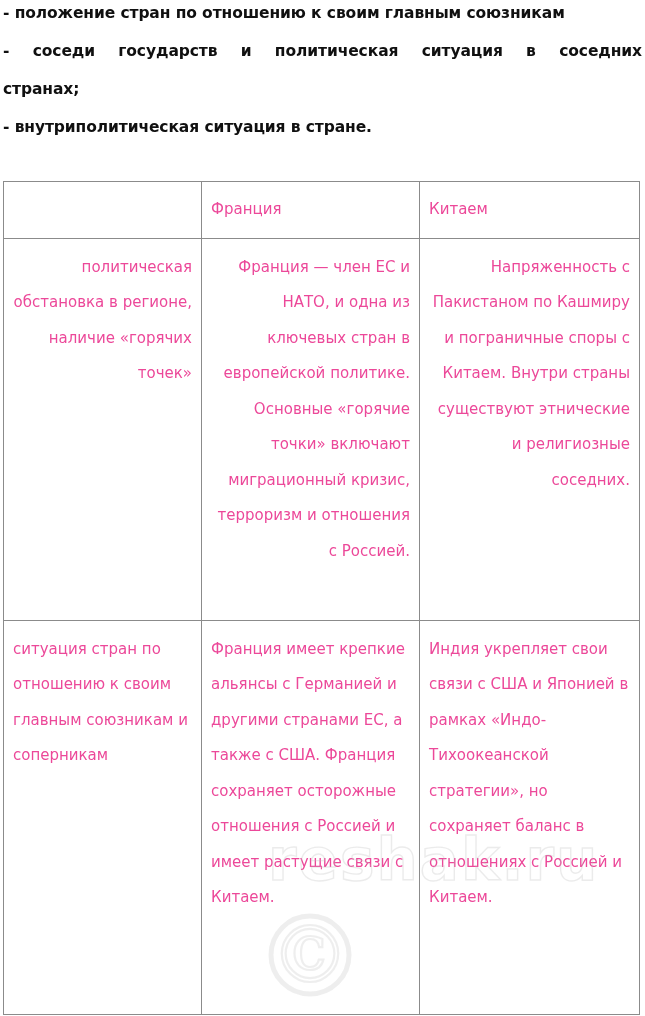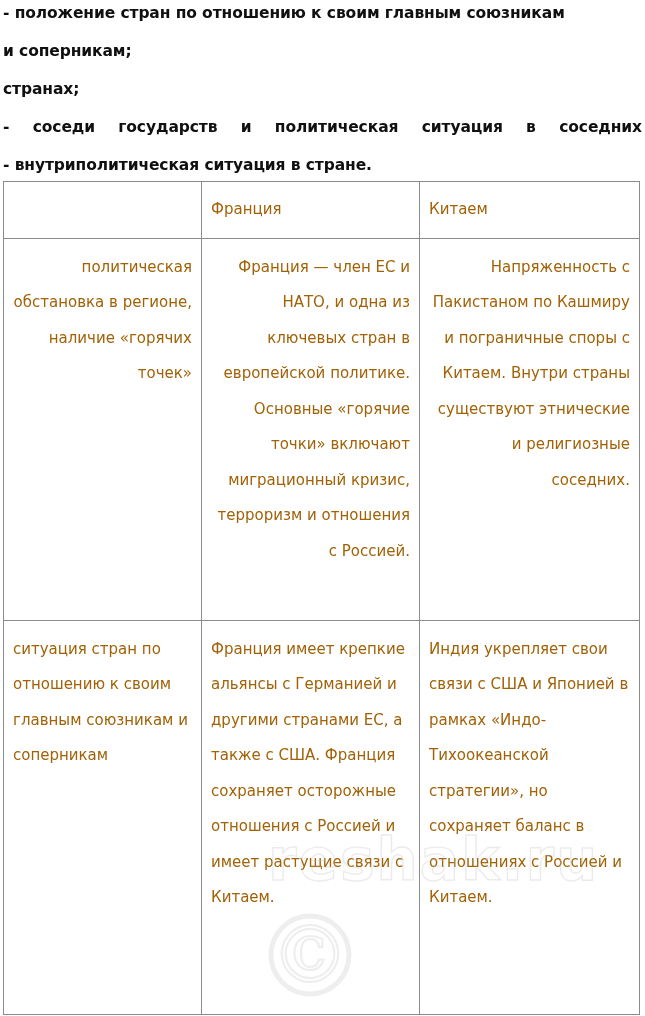--- a/index.html
+++ b/index.html
@@ -52,21 +52,21 @@
     border-collapse: collapse;
     table-layout: fixed;
     background: transparent;
   }
   .cmp-table td {
     border: 1px solid #8b8b8b;
     vertical-align: top;
     padding: 11px 9px 10px 9px;
     font-size: 15px;
     line-height: 35.5px;
-    color: #a16207;
+    color: #ec4899;
   }
   .col-criterion { width: 198px; }
   .col-france    { width: 218px; }
   .col-india     { width: 220px; }
 
   .head-row td { height: 22px; padding-top: 10px; padding-bottom: 10px; }
   .head-row td.empty-head { padding: 0; }
 
   .row-1 td { height: 360px; text-align: right; }
   .row-2 td { height: 372px; }
@@ -82,23 +82,22 @@
     z-index: 5;
     opacity: 0.30;
   }
   .watermark svg { display: block; overflow: visible; }
 </style>
 </head>
 <body>
 
 <div class="intro">
   <div class="intro-line">- положение стран по отношению к своим главным союзникам</div>
-  <div class="intro-line">и соперникам;</div>
+  <div class="intro-line justify">- соседи государств и политическая ситуация в соседних</div>
   <div class="intro-line">странах;</div>
-  <div class="intro-line justify">- соседи государств и политическая ситуация в соседних</div>
   <div class="intro-line last">- внутриполитическая ситуация в стране.</div>
 </div>
 
 <table class="cmp-table">
   <colgroup>
     <col class="col-criterion">
     <col class="col-france">
     <col class="col-india">
   </colgroup>
   <tbody>

